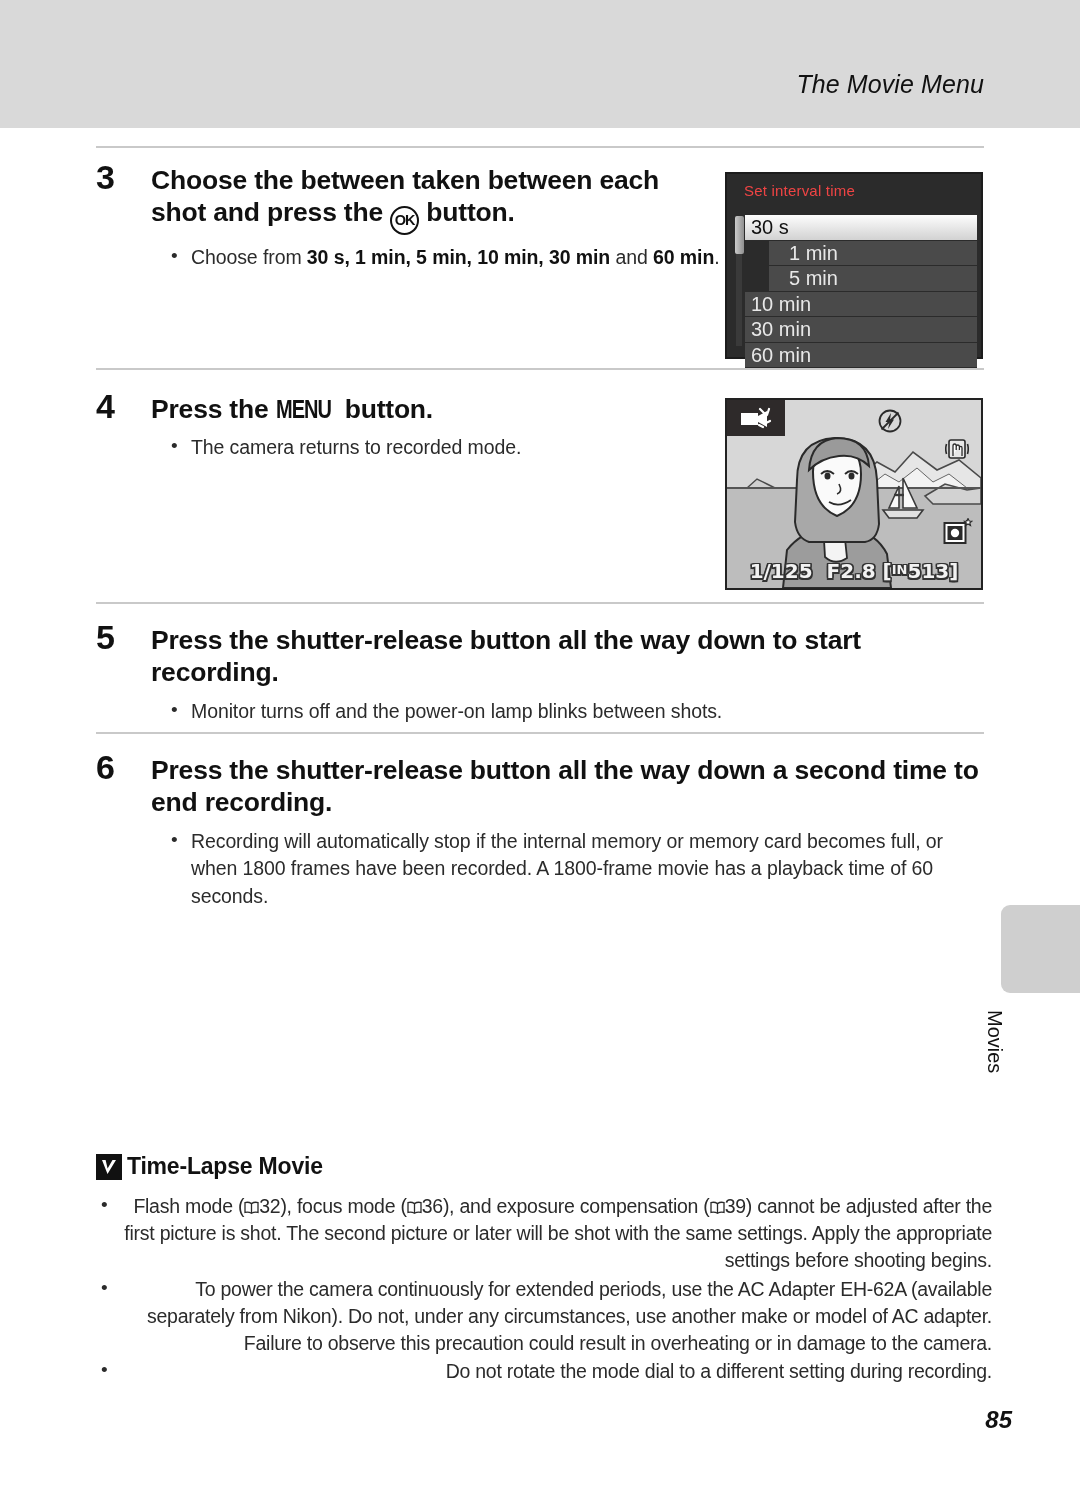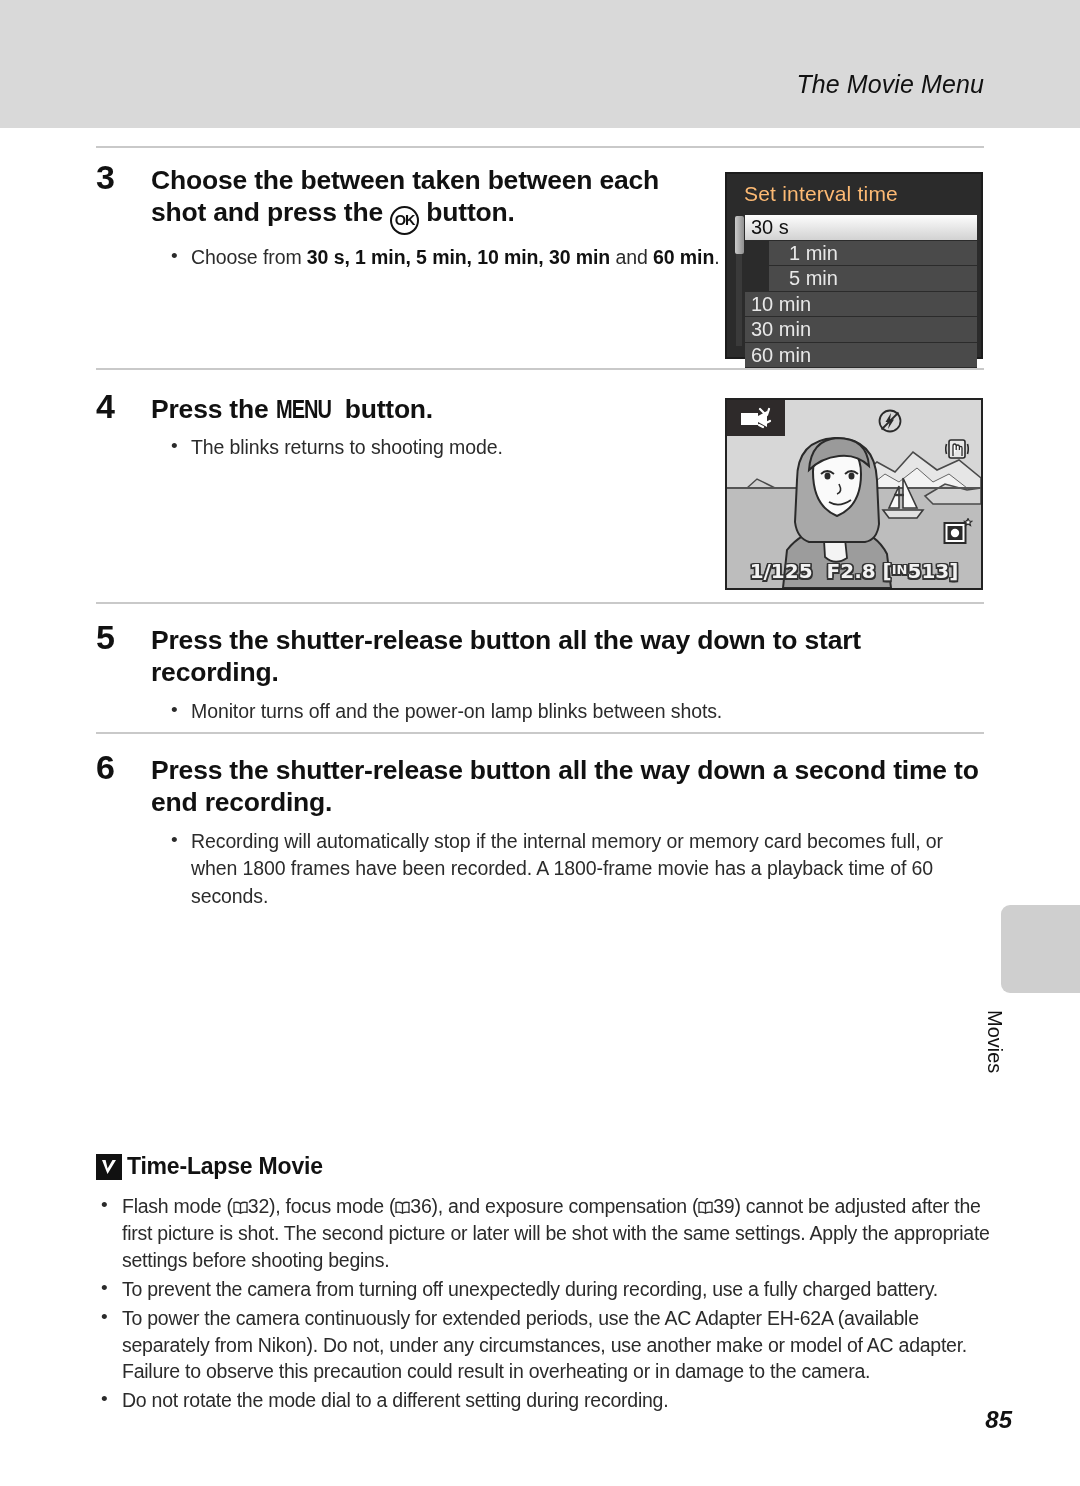--- a/index.html
+++ b/index.html
@@ -144,22 +144,22 @@
     top: 44px;
     width: 258px;
     height: 187px;
     background: #2b2b2b;
     border: 2px solid #1c1c1c;
     box-sizing: border-box;
   }
   .cam-menu-title {
     position: absolute;
     left: 17px; top: 8px;
-    color: #fdba74;
-    font-size: 21px;
+    color: #ef4444;
+    font-size: 15px;
     letter-spacing: .2px;
   }
   .cam-menu-list {
     position: absolute;
     left: 18px; top: 41px;
     right: 4px;
   }
   .cam-row {
     height: 25.5px;
     line-height: 25.5px;
@@ -269,20 +269,21 @@
     letter-spacing: -0.2px;
   }
   .note-bullet {
     position: relative;
     font-size: 19.5px;
     line-height: 1.38;
     color: #2b2b2b;
     padding-left: 26px;
     margin-bottom: 2px;
     letter-spacing: -0.25px;
+    text-align: right;
   }
   .note-bullet::before {
     content: "•";
     position: absolute;
     left: 5px; top: -1px;
     font-size: 19px;
   }
 
   
   .side-tab {
@@ -356,21 +357,21 @@
     </div>
   </div>
 
   <div class="step" style="top:265px;">
     <div class="step-num">4</div>
     <div class="step-body">
       <div class="step-title">
         <span>Press the </span><span class="menu-glyph">MENU</span><span> button.</span>
       </div>
       <div class="bullets">
-        <div class="bullet">The blinks returns to shooting mode.</div>
+        <div class="bullet">The camera returns to recorded mode.</div>
       </div>
     </div>
   </div>
 
   <div class="cam-view">
     <div class="cv-sky"></div>
     <div class="cv-sea"></div>
 
     <svg width="254" height="188" viewBox="0 0 254 188" style="position:absolute;left:0;top:0;">
 
@@ -482,21 +483,20 @@
             <path d="M7.5 2.6 Q4.4 0.6 1 1.6 L1 11.4 Q4.4 10.4 7.5 12.2 Q10.6 10.4 14 11.4 L14 1.6 Q10.6 0.6 7.5 2.6 Z" fill="none" stroke="#2b2b2b" stroke-width="1.3"></path>
             <line x1="7.5" y1="2.6" x2="7.5" y2="12.2" stroke="#2b2b2b" stroke-width="1.3"></line>
           </svg></span><span>32</span><span>), focus mode (</span><span class="book-glyph"><svg width="15" height="13" viewBox="0 0 15 13">
             <path d="M7.5 2.6 Q4.4 0.6 1 1.6 L1 11.4 Q4.4 10.4 7.5 12.2 Q10.6 10.4 14 11.4 L14 1.6 Q10.6 0.6 7.5 2.6 Z" fill="none" stroke="#2b2b2b" stroke-width="1.3"></path>
             <line x1="7.5" y1="2.6" x2="7.5" y2="12.2" stroke="#2b2b2b" stroke-width="1.3"></line>
           </svg></span><span>36</span><span>), and exposure compensation (</span><span class="book-glyph"><svg width="15" height="13" viewBox="0 0 15 13">
             <path d="M7.5 2.6 Q4.4 0.6 1 1.6 L1 11.4 Q4.4 10.4 7.5 12.2 Q10.6 10.4 14 11.4 L14 1.6 Q10.6 0.6 7.5 2.6 Z" fill="none" stroke="#2b2b2b" stroke-width="1.3"></path>
             <line x1="7.5" y1="2.6" x2="7.5" y2="12.2" stroke="#2b2b2b" stroke-width="1.3"></line>
           </svg></span><span>39</span><span>) cannot be adjusted after the first picture is shot. The second picture or later will be shot with the same settings. Apply the appropriate settings before shooting begins.</span>
     </div>
-    <div class="note-bullet">To prevent the camera from turning off unexpectedly during recording, use a fully charged battery.</div>
     <div class="note-bullet">To power the camera continuously for extended periods, use the AC Adapter EH-62A (available separately from Nikon). Do not, under any circumstances, use another make or model of AC adapter. Failure to observe this precaution could result in overheating or in damage to the camera.</div>
     <div class="note-bullet">Do not rotate the mode dial to a different setting during recording.</div>
   </div>
 
 </div>
 
 <div class="side-tab"></div>
 <div class="side-tab-label">Movies</div>
 
 <div class="page-number">85</div>

